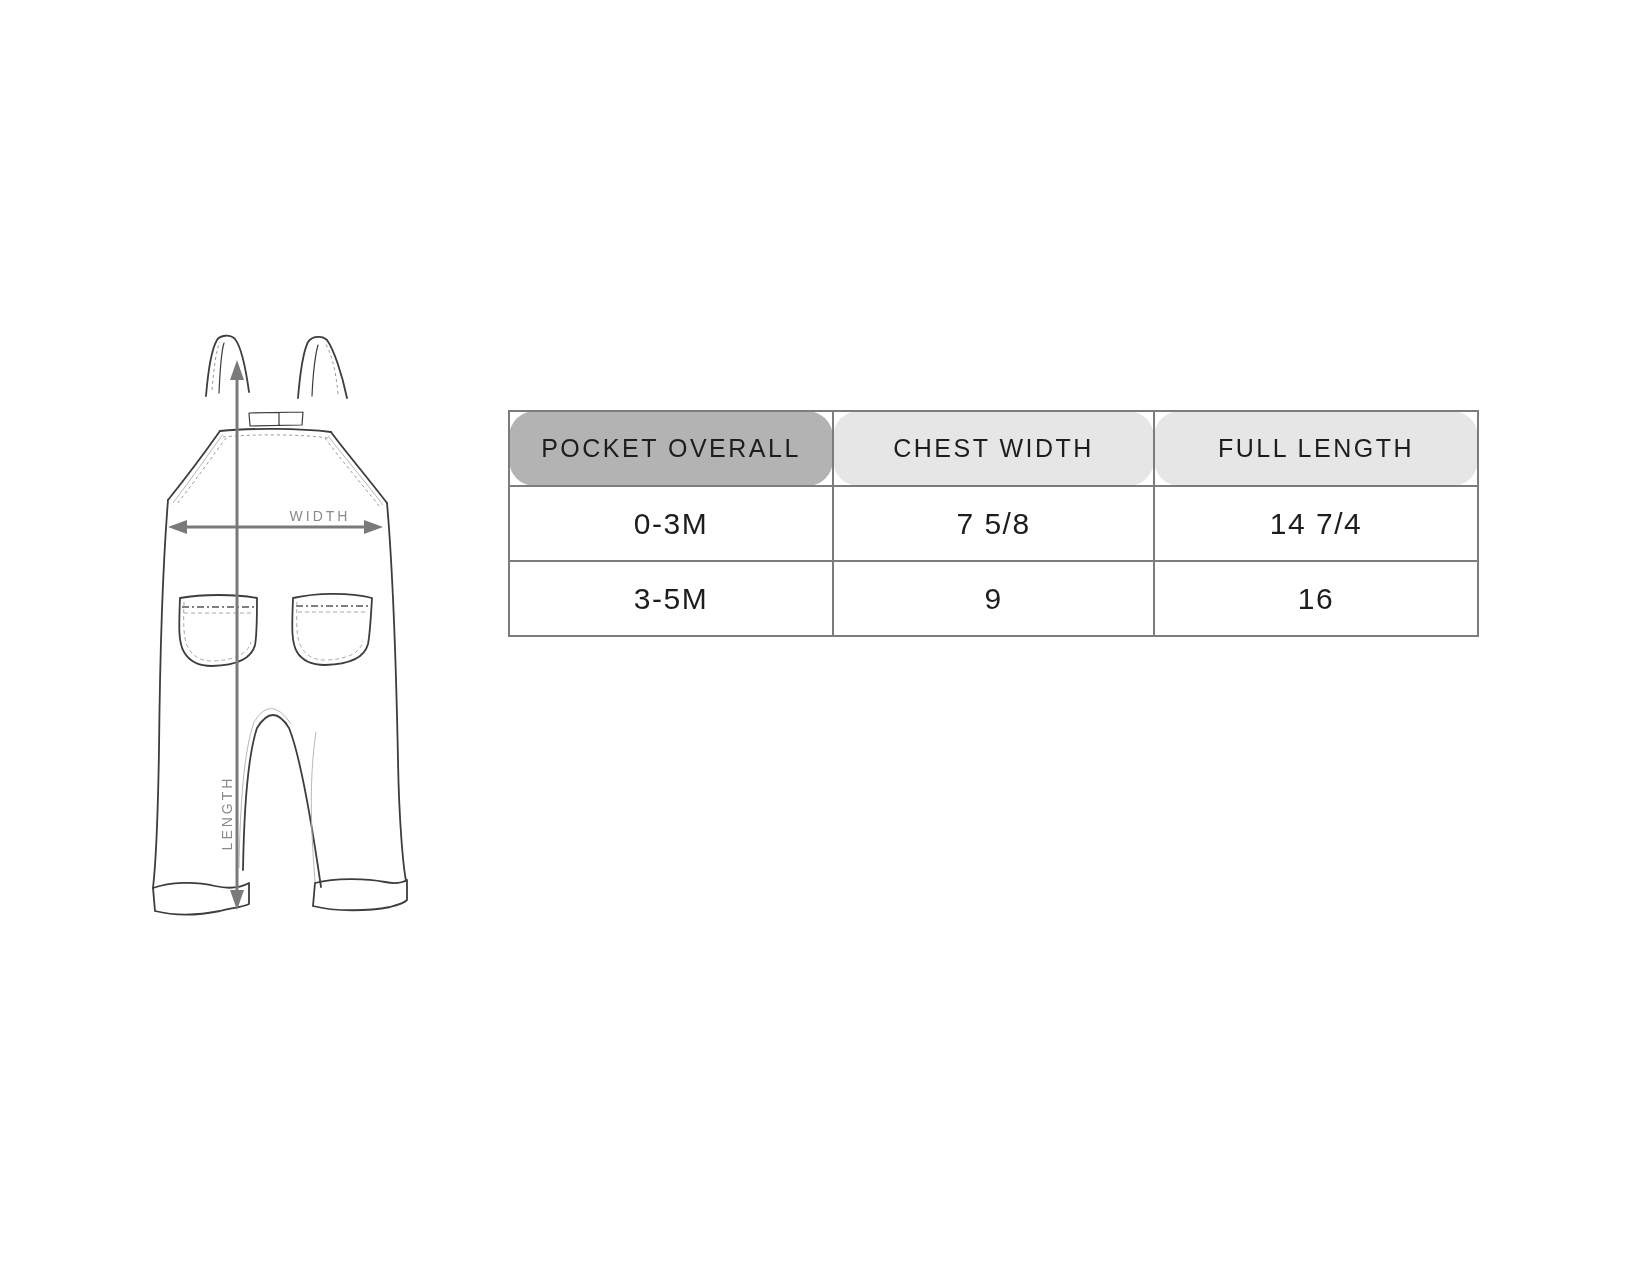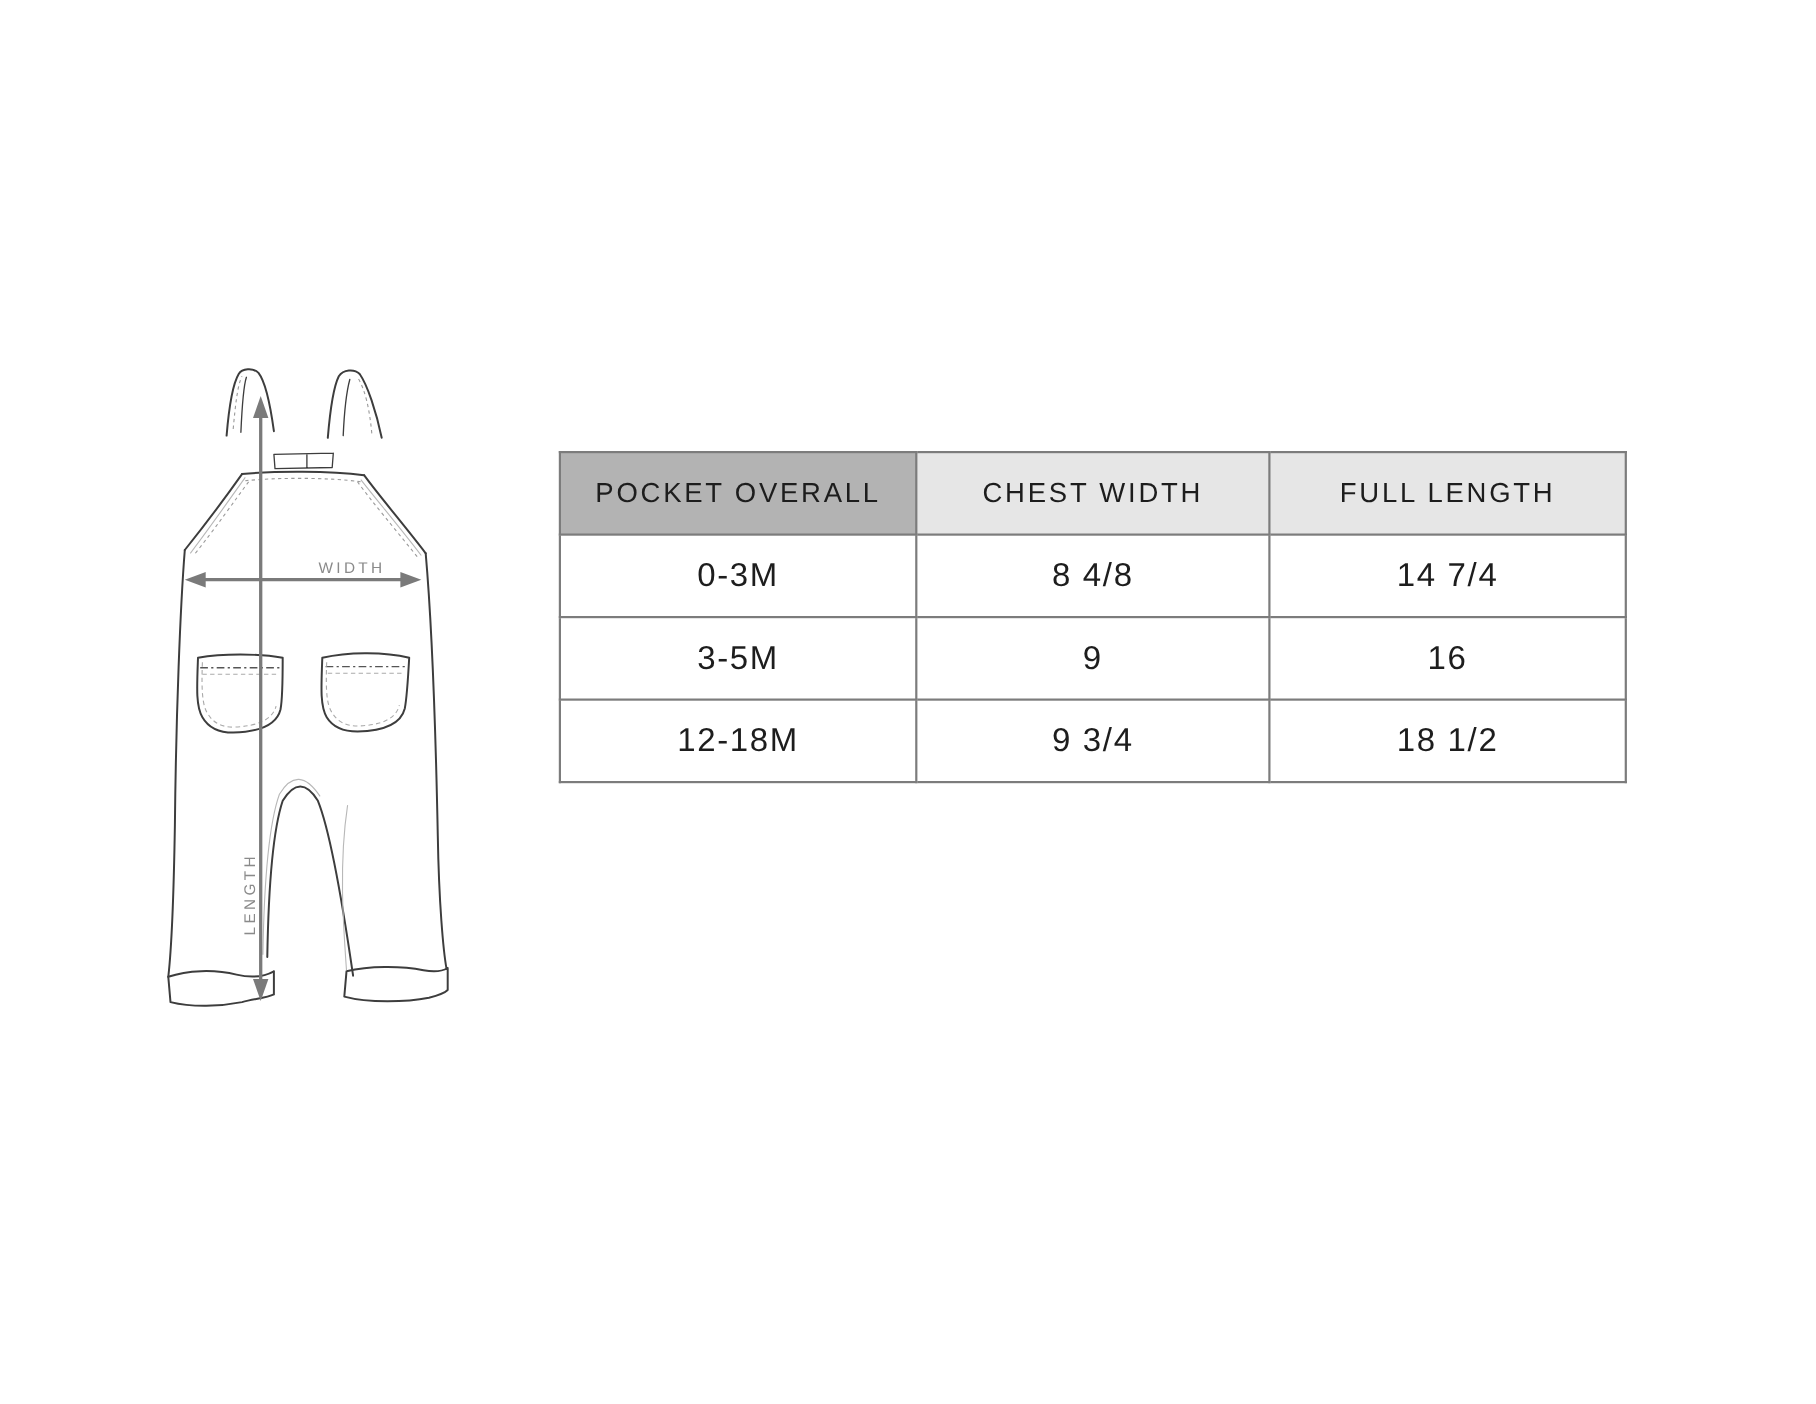--- a/index.html
+++ b/index.html
@@ -34,20 +34,21 @@
     text-align:center;
     vertical-align:middle;
     font-weight:400;
     color:#1d1d1d;
     padding:0;
   }
   .size-table tr{height:75px;}
   .size-table th{
     font-size:25px;
     letter-spacing:2.5px;
+    border-radius:26px;
   }
   .size-table th.hdr-primary{background:#b3b3b3;}
   .size-table th.hdr-secondary{background:#e6e6e6;}
   .size-table td{
     background:#ffffff;
     font-size:30px;
     letter-spacing:1.5px;
   }
   .dim-label{
     fill:#8a8a8a;
@@ -137,29 +138,24 @@
     <thead>
       <tr>
         <th class="hdr-primary">POCKET OVERALL</th>
         <th class="hdr-secondary">CHEST WIDTH</th>
         <th class="hdr-secondary">FULL LENGTH</th>
       </tr>
     </thead>
     <tbody>
       <tr>
         <td>0-3M</td>
-        <td>8 4/8</td>
+        <td>7 5/8</td>
         <td>14 7/4</td>
       </tr>
       <tr>
         <td>3-5M</td>
         <td>9</td>
         <td>16</td>
       </tr>
-      <tr>
-        <td>12-18M</td>
-        <td>9 3/4</td>
-        <td>18 1/2</td>
-      </tr>
     </tbody>
   </table>
 
 </div>
 
 </body></html>

